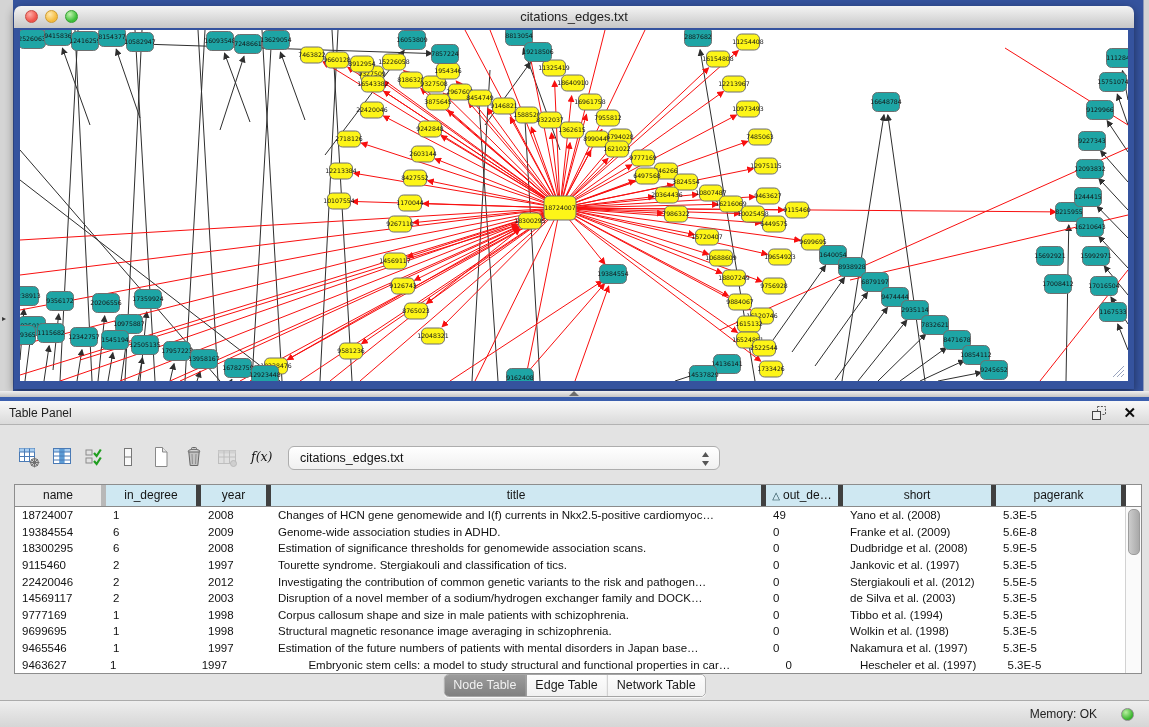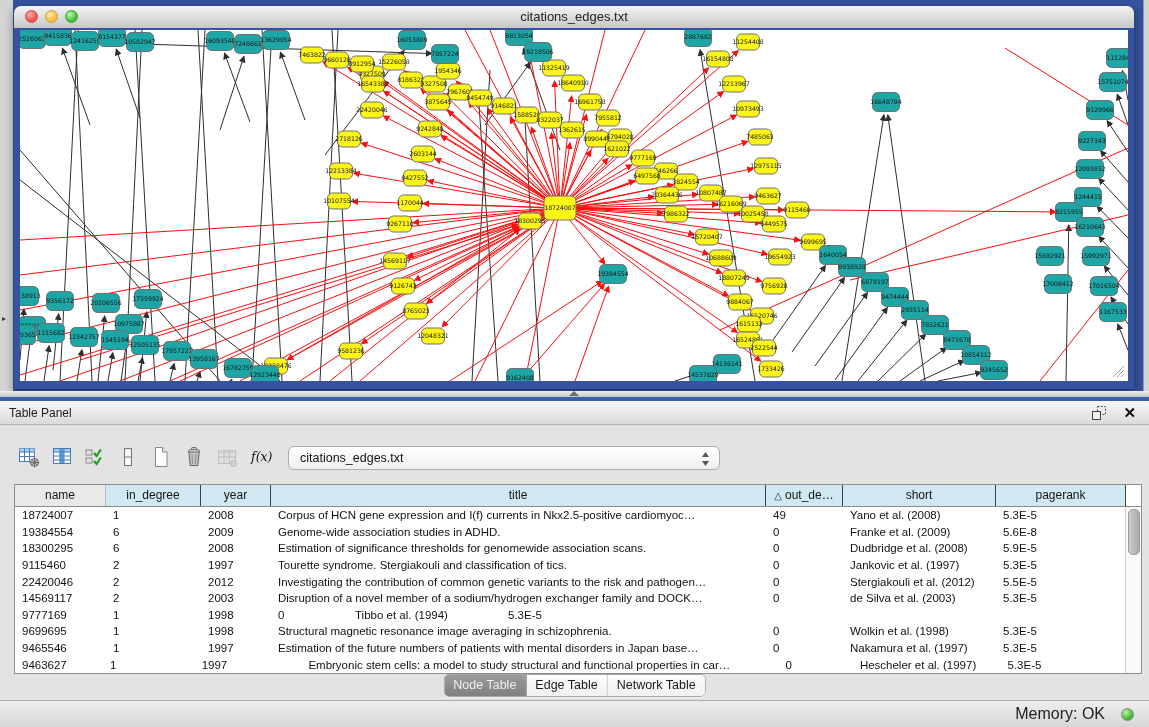--- a/index.html
+++ b/index.html
@@ -43,42 +43,42 @@
   .tb-btn{width:26px;height:26px;border:none;background:transparent;padding:0;margin:0;}
   .tb-btn.disabled{opacity:.5;}
   .combo{margin-left:8px;width:432px;height:24px;background:linear-gradient(#ffffff,#f0f0f0);
          border:1px solid #adadad;border-radius:6px;display:flex;align-items:center;
          font-size:12.5px;color:#111;padding-left:11px;position:relative;box-sizing:border-box;}
   .combo-arrows{position:absolute;right:9px;top:4px;width:9px;height:16px;}
 
   .table-box{position:absolute;left:14px;top:83px;width:1126px;height:188px;background:#ffffff;
              border:1px solid #8d8d8d;box-sizing:content-box;}
   .thead{display:flex;height:21px;border-bottom:1px solid #8a8a8a;}
-  .th{box-sizing:border-box;border-right:1px solid #404040;background:#cfe8f2;font-size:12px;color:#151515;
+  .th{box-sizing:border-box;border-right:5px solid #404040;background:#cfe8f2;font-size:12px;color:#151515;
       text-align:center;line-height:20px;overflow:hidden;white-space:nowrap;}
   .th.muted{background:#e9e9e9;border-right-color:#b8b8b8;}
   .sortglyph{font-size:10px;margin-right:3px;color:#143c46;}
   .tbody{position:absolute;left:0;top:22px;right:15px;bottom:0;overflow:hidden;}
   .tr{display:flex;height:16.6px;align-items:center;font-size:11.5px;color:#111;}
   .td{box-sizing:border-box;padding-left:7px;overflow:hidden;white-space:nowrap;}
   .vscroll{position:absolute;right:0;top:22px;bottom:0;width:15px;background:#fafafa;border-left:1px solid #d2d2d2;}
   .vthumb{position:absolute;left:2px;top:2px;width:10px;height:44px;background:linear-gradient(90deg,#cccccc,#a9a9a9);
           border:1px solid #9c9c9c;border-radius:5px;}
 
   .tabs{position:absolute;left:50%;transform:translateX(-50%);top:273px;height:21px;display:flex;
         border:1px solid #a5a5a5;border-radius:5px;overflow:hidden;background:#fff;box-shadow:0 1px 0 rgba(255,255,255,.7);}
   .tab{font-size:12.5px;line-height:21px;padding:0 9px;background:linear-gradient(#fdfdfd,#f1f1f1);
        color:#1a1a1a;border-right:1px solid #c3c3c3;white-space:nowrap;}
   .tab:last-child{border-right:none;}
   .tab.active{background:linear-gradient(#9b9b9b,#808080);color:#f1f1f1;border-right-color:#787878;}
 
   
   .statusbar{position:absolute;left:0;top:700px;width:1149px;height:27px;
              background:linear-gradient(#eeeeee,#d6d6d6);border-top:1px solid #ababab;box-sizing:border-box;}
-  .mem-label{position:absolute;right:44px;line-height:26px;font-size:16px;color:#222;}
+  .mem-label{position:absolute;right:52px;line-height:26px;font-size:12px;color:#222;}
   .mem-dot{position:absolute;right:15px;top:7px;width:13px;height:13px;border-radius:50%;
            background:radial-gradient(circle at 35% 30%,#b8f0a0,#35b32a 70%);border:1px solid #8a8a8a;box-sizing:border-box;}
 </style>
 </head>
 <body>
 
 <div class="app">
 
   <div class="left-strip">
     <span class="edge-arrow">▸</span>
@@ -861,21 +861,21 @@
           <div class="th" style="width: 495px;"><span>title</span></div>
           <div class="th" style="width: 77px;"><span class="sortglyph">△</span><span>out_de…</span></div>
           <div class="th" style="width: 153px;"><span>short</span></div>
           <div class="th" style="width: 130px;"><span>pagerank</span></div>
         </div>
       <div class="tbody" id="tbody">
           <div class="tr">
             <div class="td" style="width: 91px;">18724007</div>
             <div class="td" style="width: 95px;">1</div>
             <div class="td" style="width: 70px;">2008</div>
-            <div class="td" style="width: 495px;">Corpus of HCN gene expression and I(f) currents in Nkx2.5-positive cardiomyoc…</div>
+            <div class="td" style="width: 495px;">Changes of HCN gene genomewide and I(f) currents in Nkx2.5-positive cardiomyoc…</div>
             <div class="td" style="width: 77px;">49</div>
             <div class="td" style="width: 153px;">Yano et al. (2008)</div>
             <div class="td" style="width: 130px;">5.3E-5</div>
           </div>
           <div class="tr">
             <div class="td" style="width: 91px;">19384554</div>
             <div class="td" style="width: 95px;">6</div>
             <div class="td" style="width: 70px;">2009</div>
             <div class="td" style="width: 495px;">Genome-wide association studies in ADHD.</div>
             <div class="td" style="width: 77px;">0</div>
@@ -915,20 +915,21 @@
             <div class="td" style="width: 70px;">2003</div>
             <div class="td" style="width: 495px;">Disruption of a novel member of a sodium/hydrogen exchanger family and DOCK…</div>
             <div class="td" style="width: 77px;">0</div>
             <div class="td" style="width: 153px;">de Silva et al. (2003)</div>
             <div class="td" style="width: 130px;">5.3E-5</div>
           </div>
           <div class="tr">
             <div class="td" style="width: 91px;">9777169</div>
             <div class="td" style="width: 95px;">1</div>
             <div class="td" style="width: 70px;">1998</div>
+            <div class="td" style="width: 495px;">Corpus callosum shape and size in male patients with schizophrenia.</div>
             <div class="td" style="width: 77px;">0</div>
             <div class="td" style="width: 153px;">Tibbo et al. (1994)</div>
             <div class="td" style="width: 130px;">5.3E-5</div>
           </div>
           <div class="tr">
             <div class="td" style="width: 91px;">9699695</div>
             <div class="td" style="width: 95px;">1</div>
             <div class="td" style="width: 70px;">1998</div>
             <div class="td" style="width: 495px;">Structural magnetic resonance image averaging in schizophrenia.</div>
             <div class="td" style="width: 77px;">0</div>

